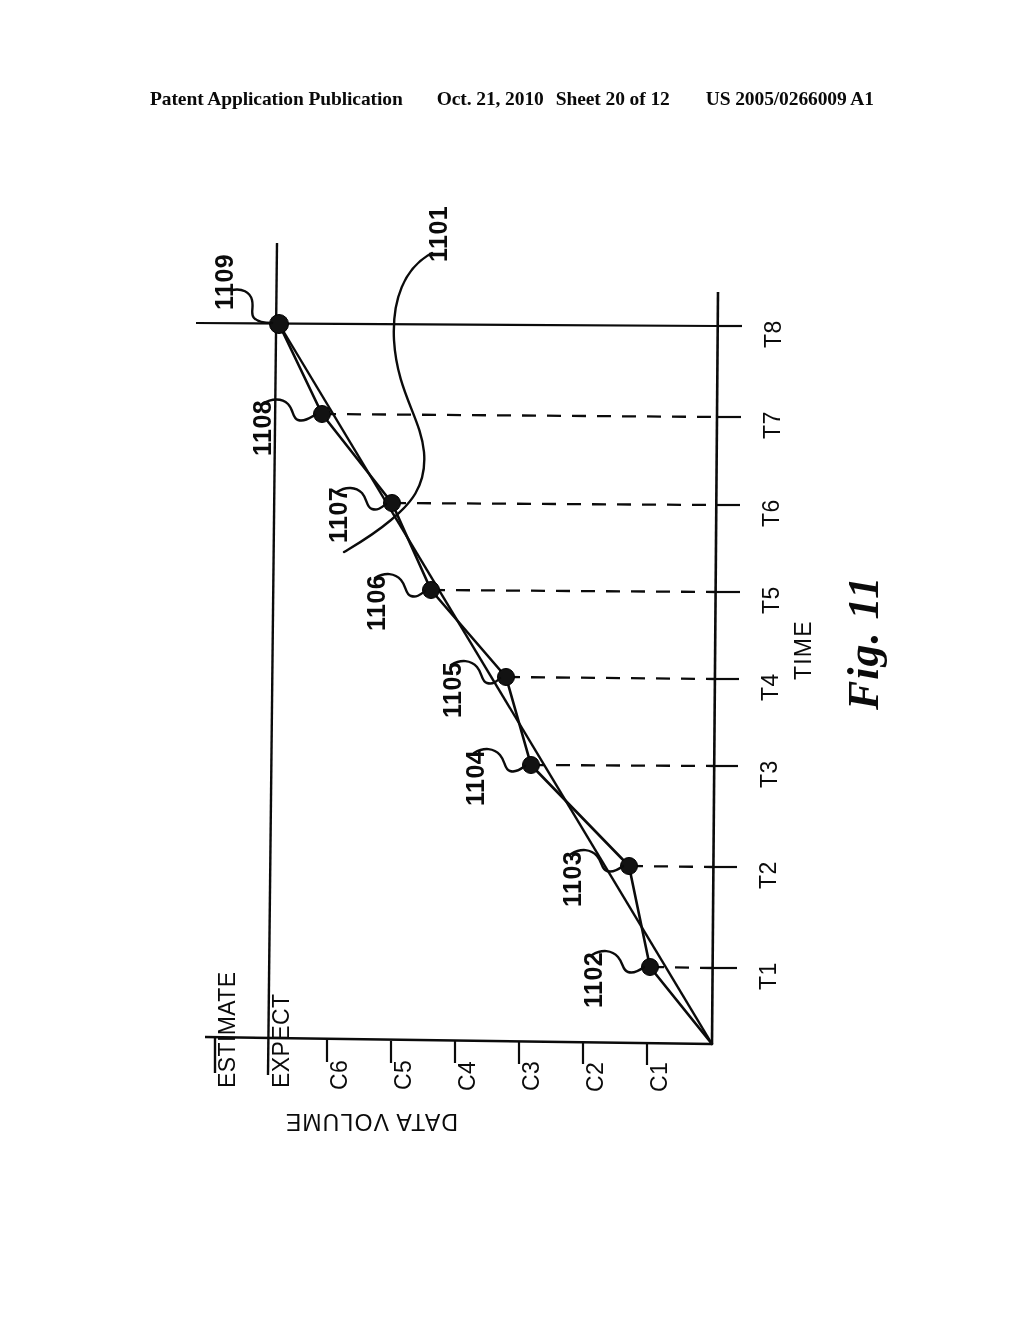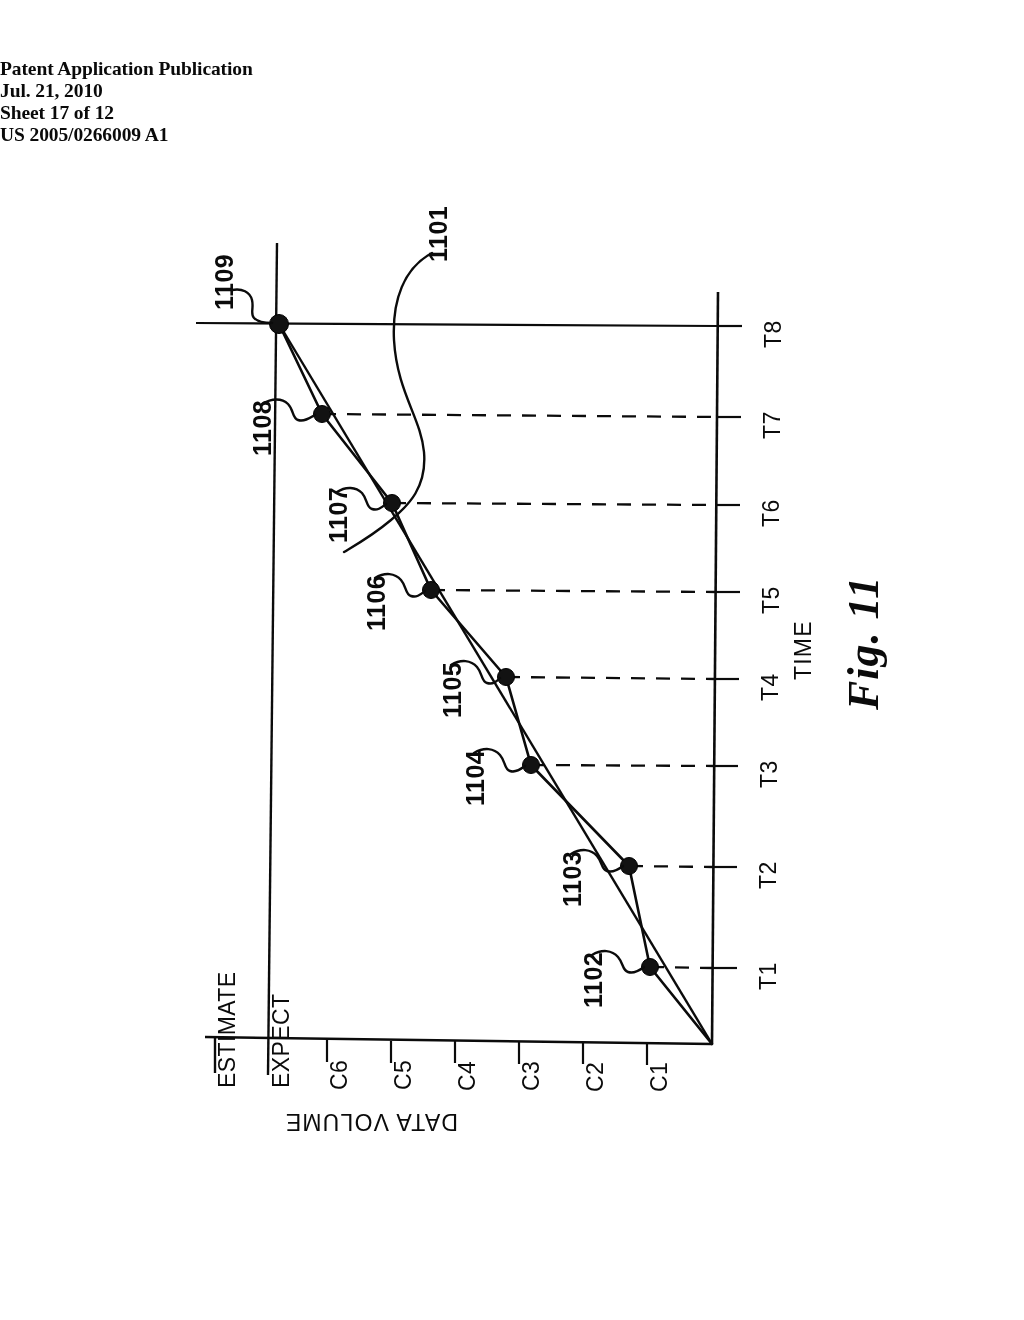--- a/index.html
+++ b/index.html
@@ -25,21 +25,21 @@
   }
 
   
   #header {
     position: absolute;
     left: 0;
     top: 88px;
     width: 1024px;
     height: 28px;
     display: flex;
-    flex-direction: column;
+    flex-direction: row;
     align-items: baseline;
     justify-content: center;
     white-space: nowrap;
   }
   #header .hdr-txt {
     font-family: "Liberation Serif", serif;
     font-weight: bold;
     font-size: 19.5px;
     color: #0a0a0a;
     letter-spacing: -0.1px;
@@ -97,23 +97,23 @@
   }
 </style>
 </head>
 <body>
 
 <div id="page">
 
   <div id="header">
     <span class="hdr-txt">Patent Application Publication</span>
     <span class="gap-a"></span>
-    <span class="hdr-txt">Jul. 21, 2010</span>
+    <span class="hdr-txt">Oct. 21, 2010</span>
     <span class="gap-b"></span>
-    <span class="hdr-txt">Sheet 17 of 12</span>
+    <span class="hdr-txt">Sheet 20 of 12</span>
     <span class="gap-c"></span>
     <span class="hdr-txt">US 2005/0266009 A1</span>
   </div>
 
   <div id="figure">
 
     <svg width="1024" height="1320" viewBox="0 0 1024 1320" xmlns="http://www.w3.org/2000/svg">
 
       <line x1="718" y1="292" x2="712" y2="1044" stroke="#0b0b0b" stroke-width="2.6"></line>
 

